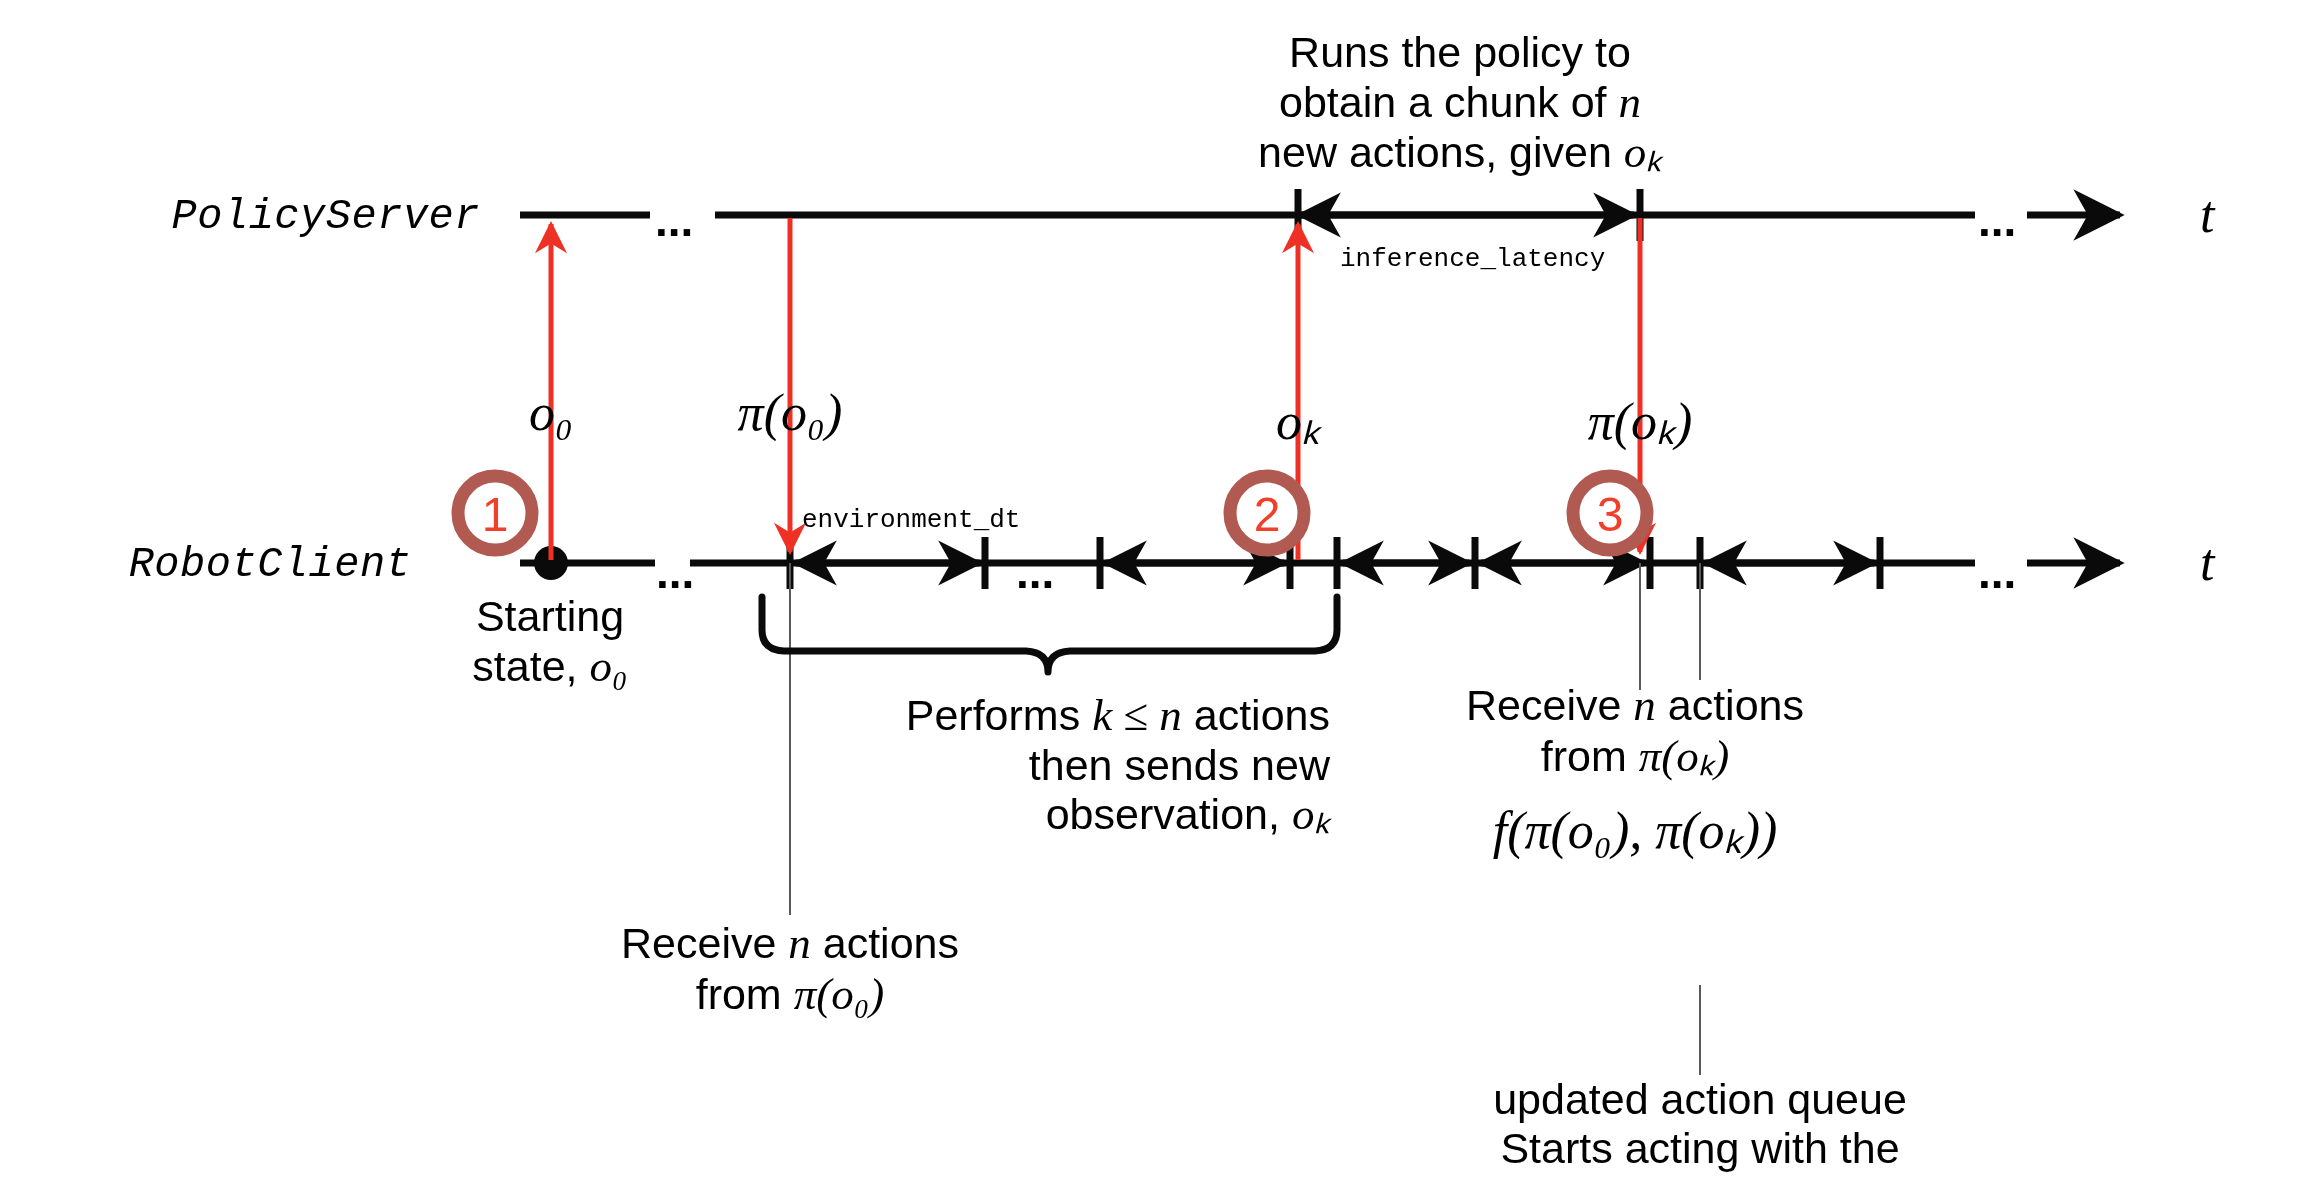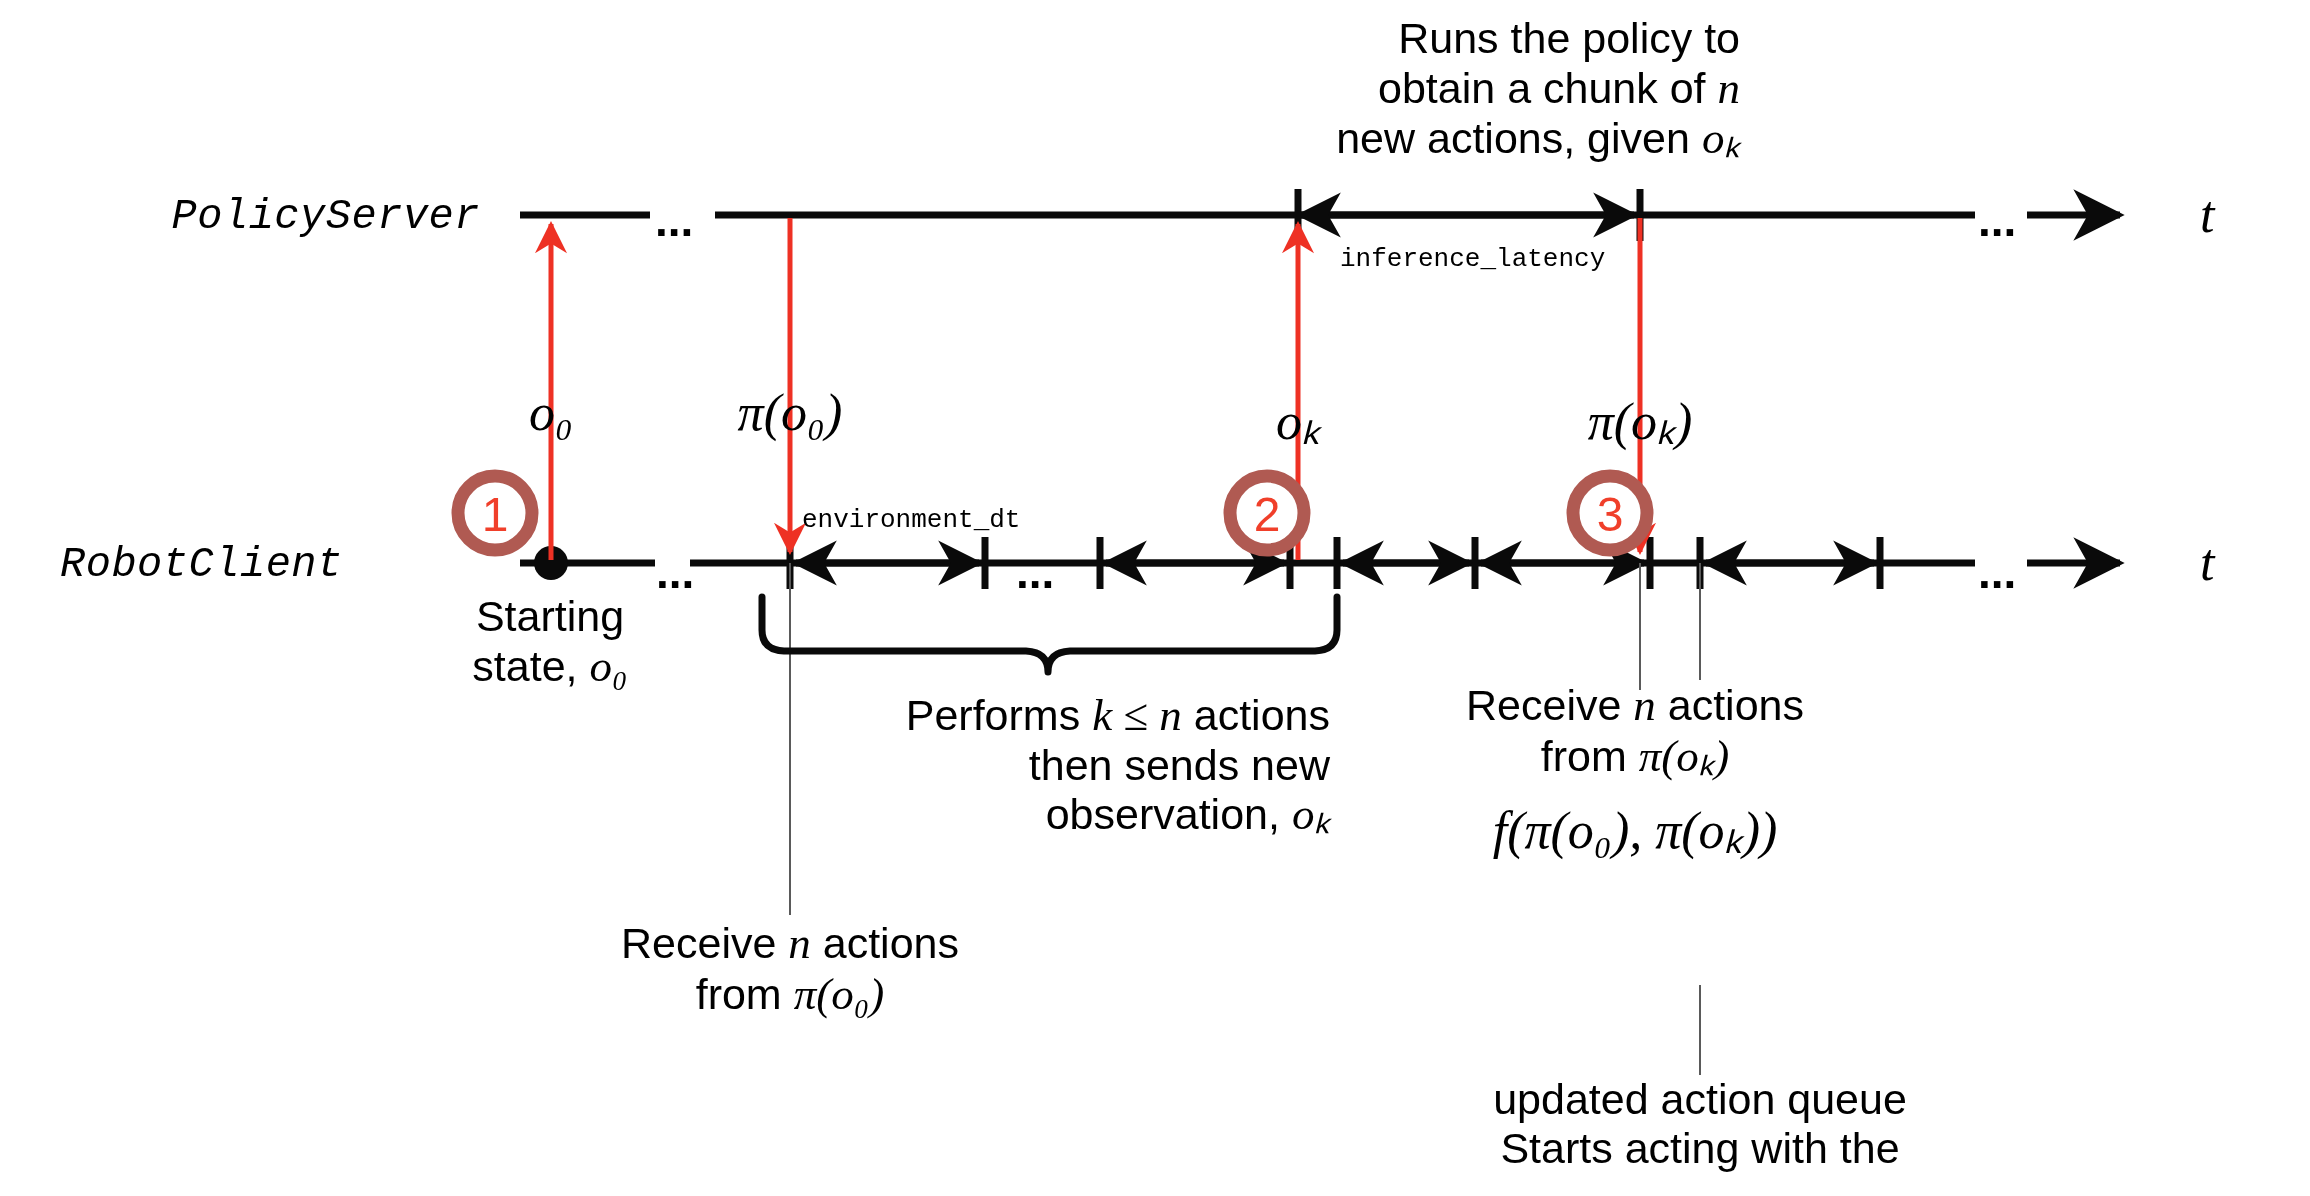--- a/index.html
+++ b/index.html
@@ -168,34 +168,34 @@
     </g>
     <g>
       <circle cx="1610" cy="513" r="37" fill="#ffffff" stroke="#b05a52" stroke-width="13"></circle>
       <text class="circ-num" x="1610" y="531" text-anchor="middle">3</text>
     </g>
   </svg>
 
   <div style="position:absolute; left:60px; top:193px; width:420px; text-align:right;" class="lane-label-wrap">
     <span class="lane-label">PolicyServer</span>
   </div>
-  <div style="position:absolute; left:60px; top:541px; width:420px; text-align:left;">
+  <div style="position:absolute; left:60px; top:541px; width:420px; text-align:center;">
     <span class="lane-label">RobotClient</span>
   </div>
 
   <div style="position:absolute; left:2200px; top:185px;" class="axis-var">t</div>
   <div style="position:absolute; left:2200px; top:533px;" class="axis-var">t</div>
 
   <div style="position:absolute; left:655px; top:193px;" class="dots">...</div>
   <div style="position:absolute; left:1978px; top:193px;" class="dots">...</div>
   <div style="position:absolute; left:656px; top:545px;" class="dots">...</div>
   <div style="position:absolute; left:1016px; top:545px;" class="dots">...</div>
   <div style="position:absolute; left:1978px; top:545px;" class="dots">...</div>
 
-  <div style="position:absolute; left:1180px; top:14px; width:560px; text-align:right; line-height:1.13;">
+  <div style="position:absolute; left:1180px; top:28px; width:560px; text-align:center; line-height:1.13;">
     <div class="annot">Runs the policy to</div>
     <div>
       <span class="annot">obtain a chunk of </span><span class="math">n</span>
     </div>
     <div>
       <span class="annot">new actions, given </span><span class="math">oₖ</span>
     </div>
   </div>
 
   <div style="position:absolute; left:1340px; top:244px; width:254px; text-align:center;" class="mono-small">inference_latency</div>

